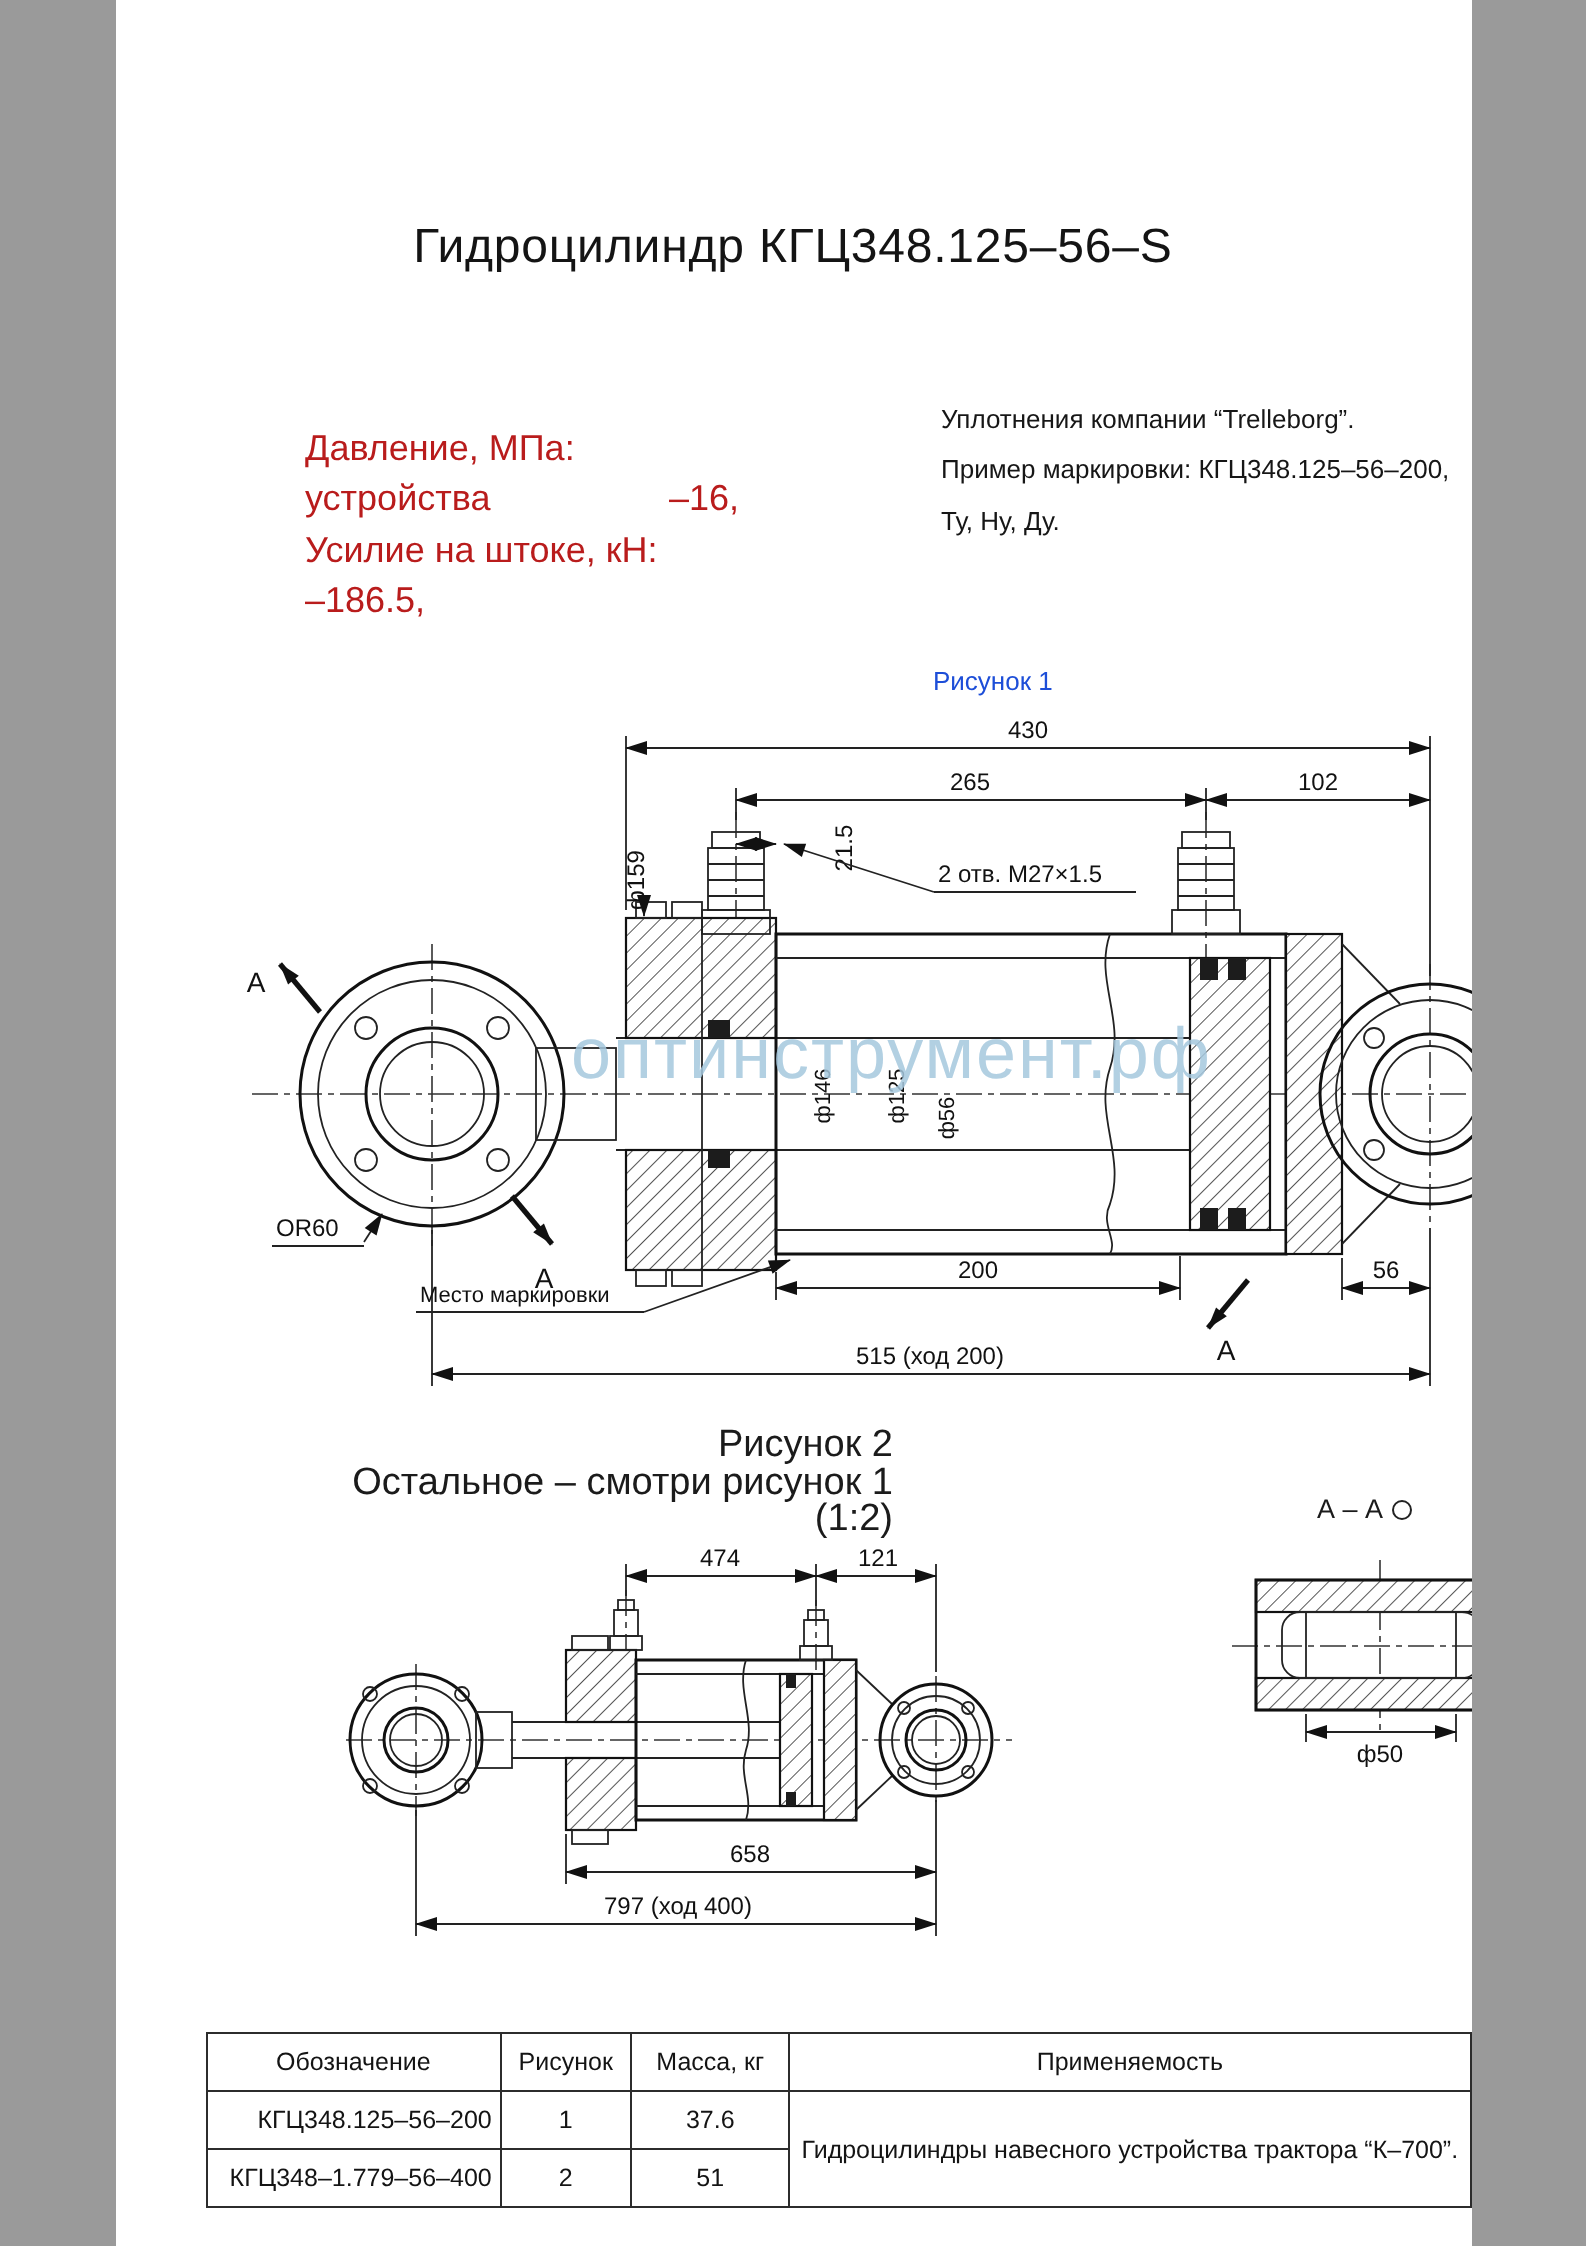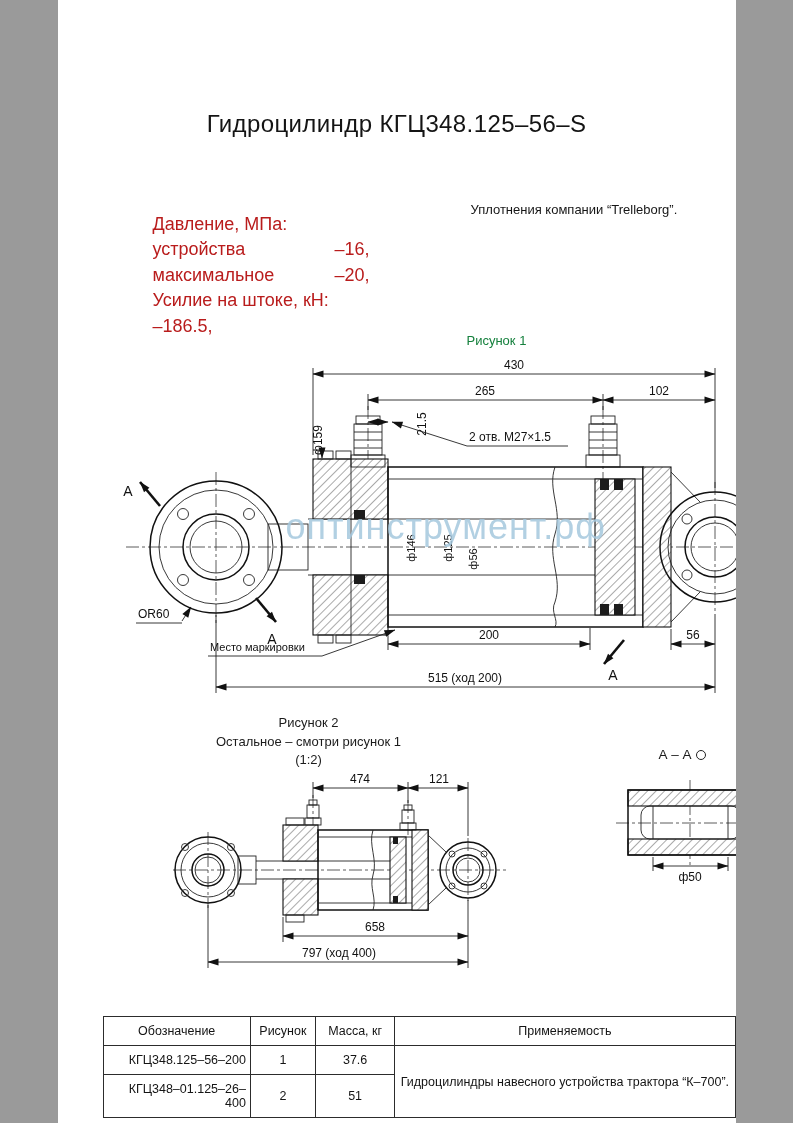--- a/index.html
+++ b/index.html
@@ -5,22 +5,22 @@
   *{margin:0;padding:0;box-sizing:border-box}
   html,body{background:#9a9a9a}
   body{font-family:"Liberation Sans",sans-serif;color:#1b1b1b}
   .page{position:relative;width:678px;height:1123px;background:#ffffff;margin:0 auto;overflow:hidden}
   .abs{position:absolute}
   .title{left:0;right:0;top:110px;text-align:center;font-size:24px;letter-spacing:.4px;color:#141414}
   .specs{left:95px;top:212px;font-size:18px;line-height:25.4px;color:#b91c1c}
   .specs .pair{display:flex}
   .specs .lbl{width:182px}
   .notes{left:413px;top:197px;font-size:13px;line-height:25.4px;color:#161616}
-  .figcap{font-size:13px;color:#15803d}
-  .fig2cap{left:101px;top:714px;width:300px;text-align:center;font-size:13px;line-height:18.5px}
+  .figcap{font-size:13px;color:#1d4ed8}
+  .fig2cap{left:89px;top:714px;width:300px;text-align:right;font-size:19px;line-height:18.5px}
   .aacap{left:601px;top:747px;display:flex;align-items:center;gap:4px;font-size:13.5px}
   .rotmark{display:inline-block;width:10px;height:10px;border:1.2px solid #222;border-radius:50%}
   .watermark{left:228px;top:506px;font-size:36px;font-weight:normal;letter-spacing:1px;color:#a5c8de;opacity:.85;z-index:6;pointer-events:none}
   
   svg text{font-family:"Liberation Sans",sans-serif;fill:#111;font-size:12px}
   .out{stroke:#111;stroke-width:1.5;fill:none}
   .thin{stroke:#222;stroke-width:.9;fill:none}
   .cl{stroke:#333;stroke-width:.8;fill:none;stroke-dasharray:13 3 3 3}
   .dim{stroke:#222;stroke-width:.9;fill:none}
   .cut{stroke:#111;stroke-width:2.6;fill:none}
@@ -54,32 +54,29 @@
   </svg>
 
   <div class="abs title">Гидроцилиндр КГЦ348.125–56–S</div>
 
   <div class="abs specs">
     <div>Давление, МПа:</div>
     <div class="pair">
         <span class="lbl">устройства</span>
         <span>–16,</span>
       </div>
-    <div class="pair">
-        <span class="lbl">максимальное</span>
-        <span>–20,</span>
-      </div>
     <div>Усилие на штоке, кН:</div>
     <div class="pair">
         <span>–186.5,</span>
       </div>
   </div>
 
   <div class="abs notes">
     <div>Уплотнения компании “Trelleborg”.</div>
+    <div>Пример маркировки: КГЦ348.125–56–200, Ту, Ну, Ду.</div>
   </div>
 
   <div class="abs figcap" style="left:409px;top:333px">Рисунок 1</div>
 
   <div class="abs watermark">оптинструмент.рф</div>
 
   <svg class="abs" style="left:40px;top:352px" width="730" height="360" viewBox="0 0 730 360">
 
     <g>
       <path class="cl" d="M28 195 H706"></path>
@@ -348,20 +345,20 @@
       </tr>
     </thead>
     <tbody>
       <tr>
         <td class="des">КГЦ348.125–56–200</td>
         <td>1</td>
         <td>37.6</td>
         <td rowspan="2">Гидроцилиндры навесного устройства трактора “К–700”.</td>
       </tr>
       <tr>
-        <td class="des">КГЦ348–01.125–26–400</td>
+        <td class="des">КГЦ348–1.779–56–400</td>
         <td>2</td>
         <td>51</td>
       </tr>
     </tbody>
   </table>
 
 </div>
 
 </body></html>

